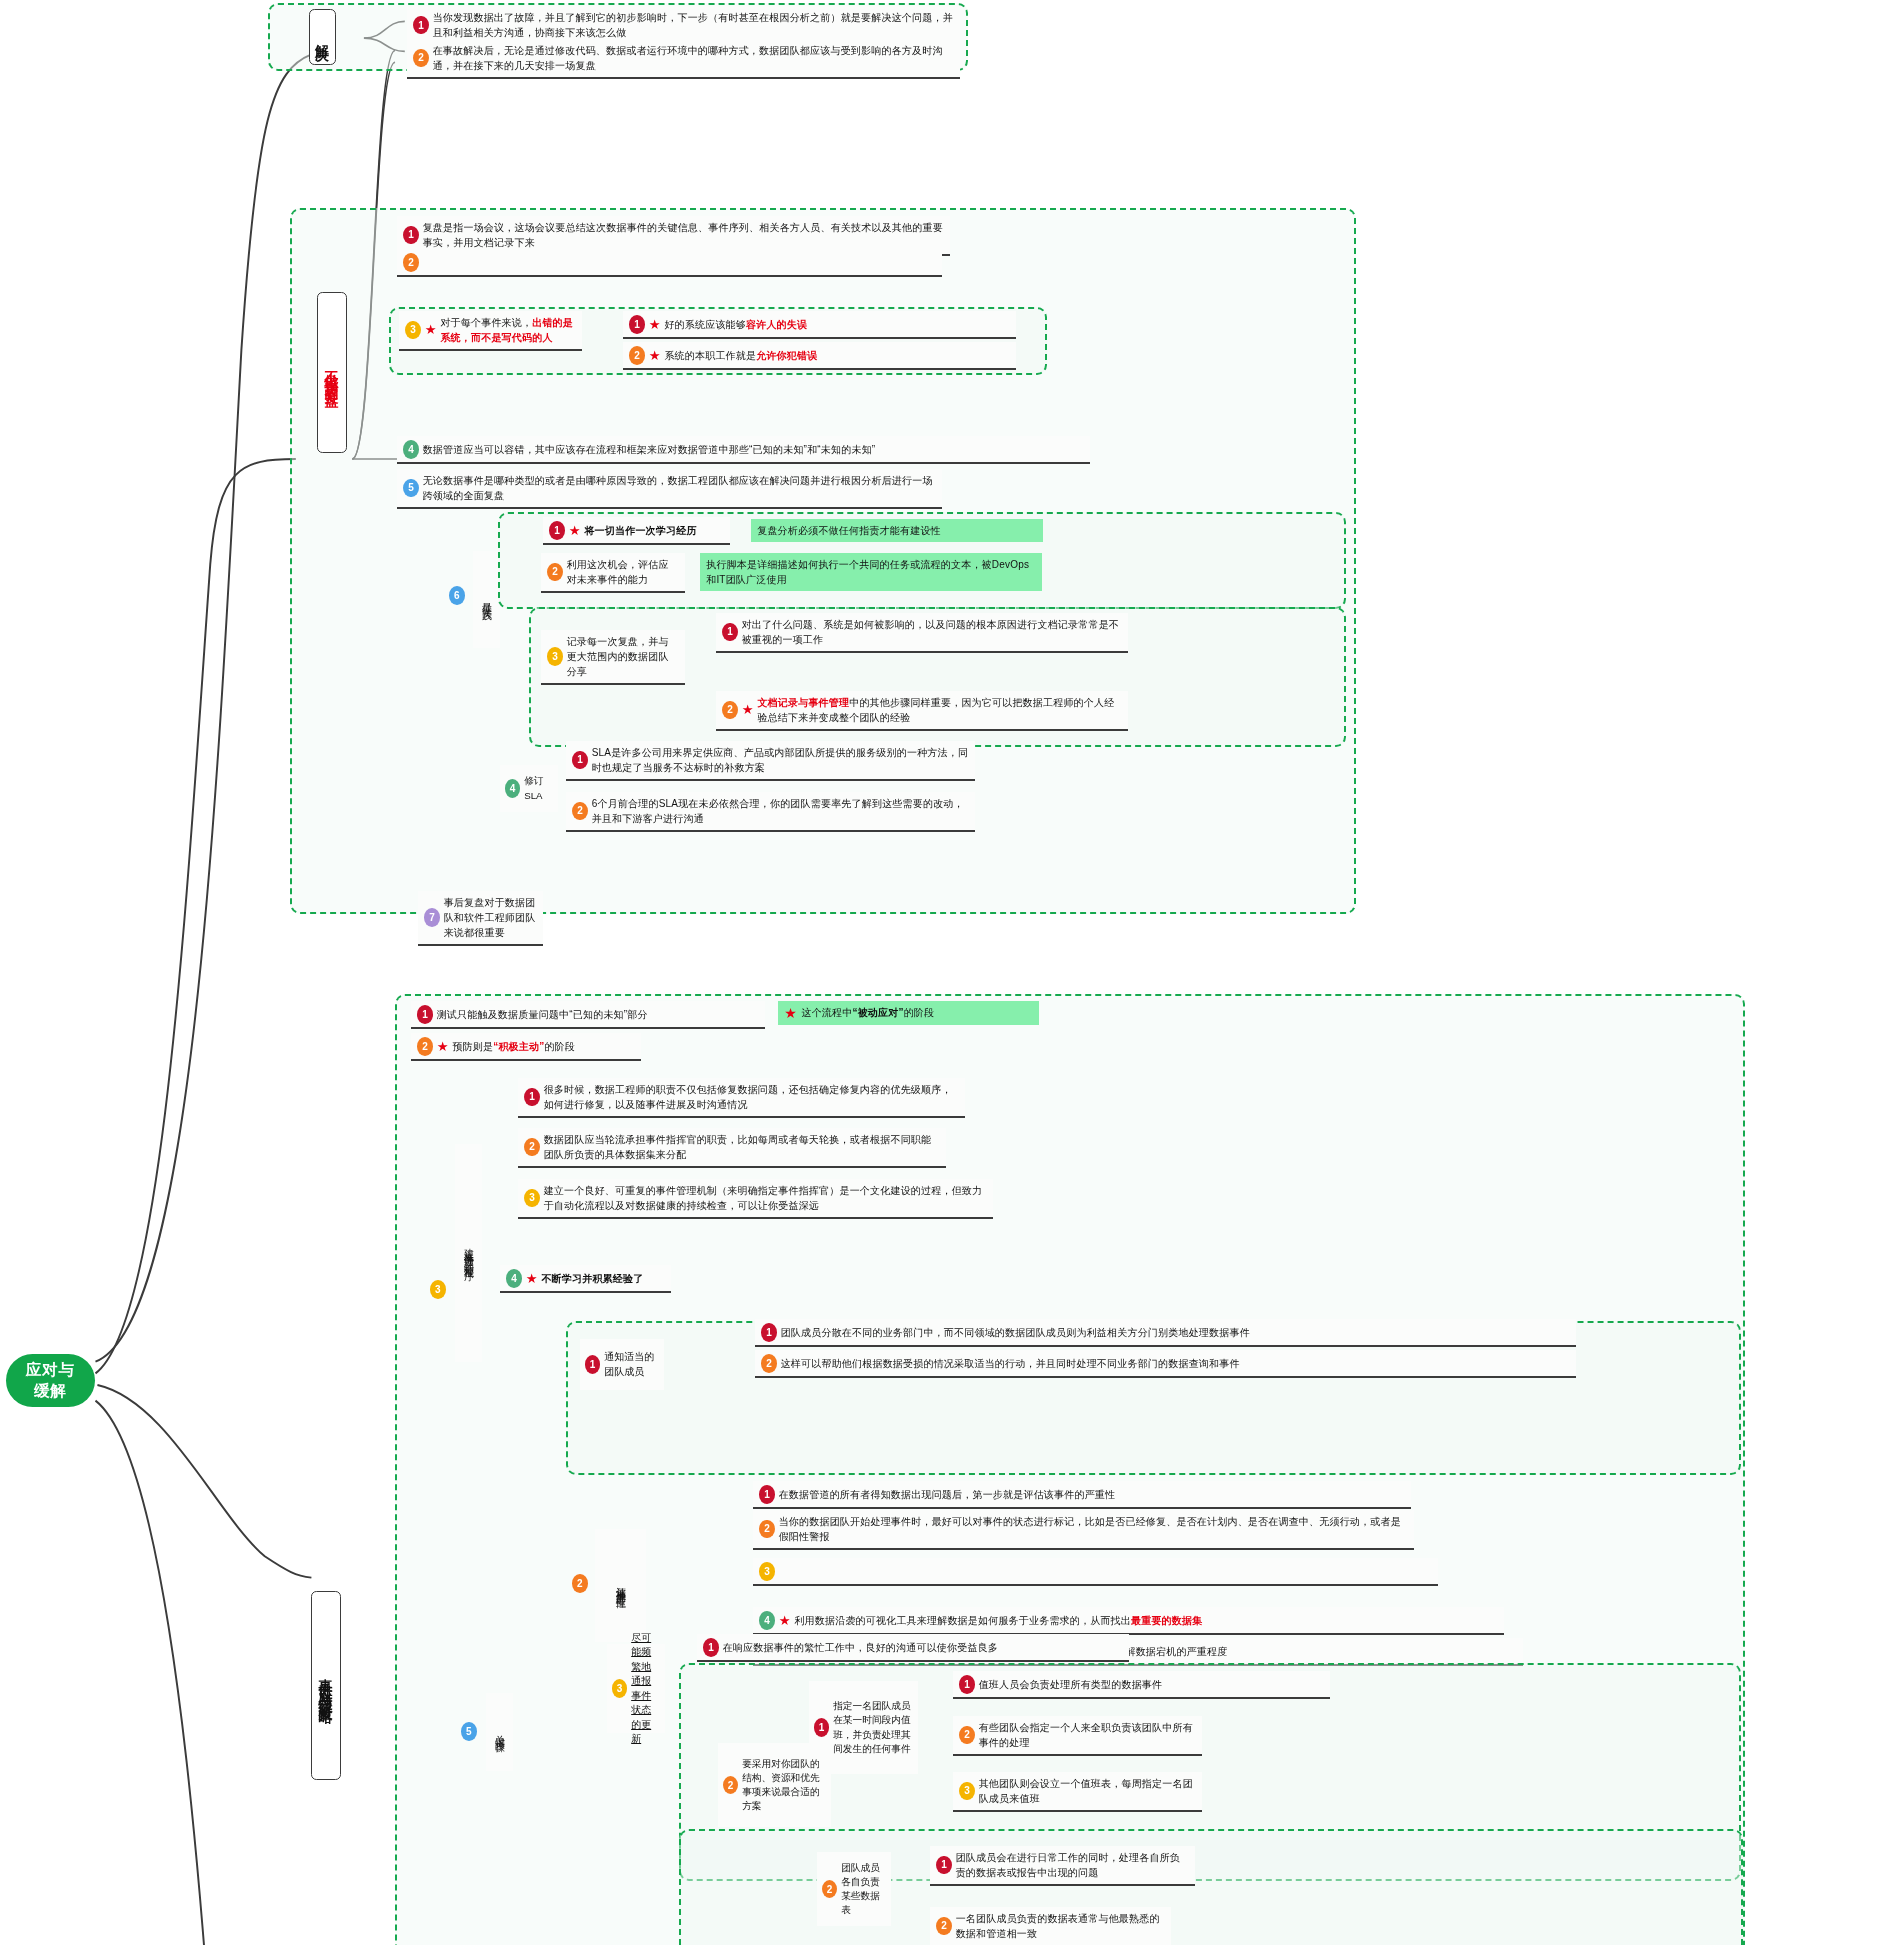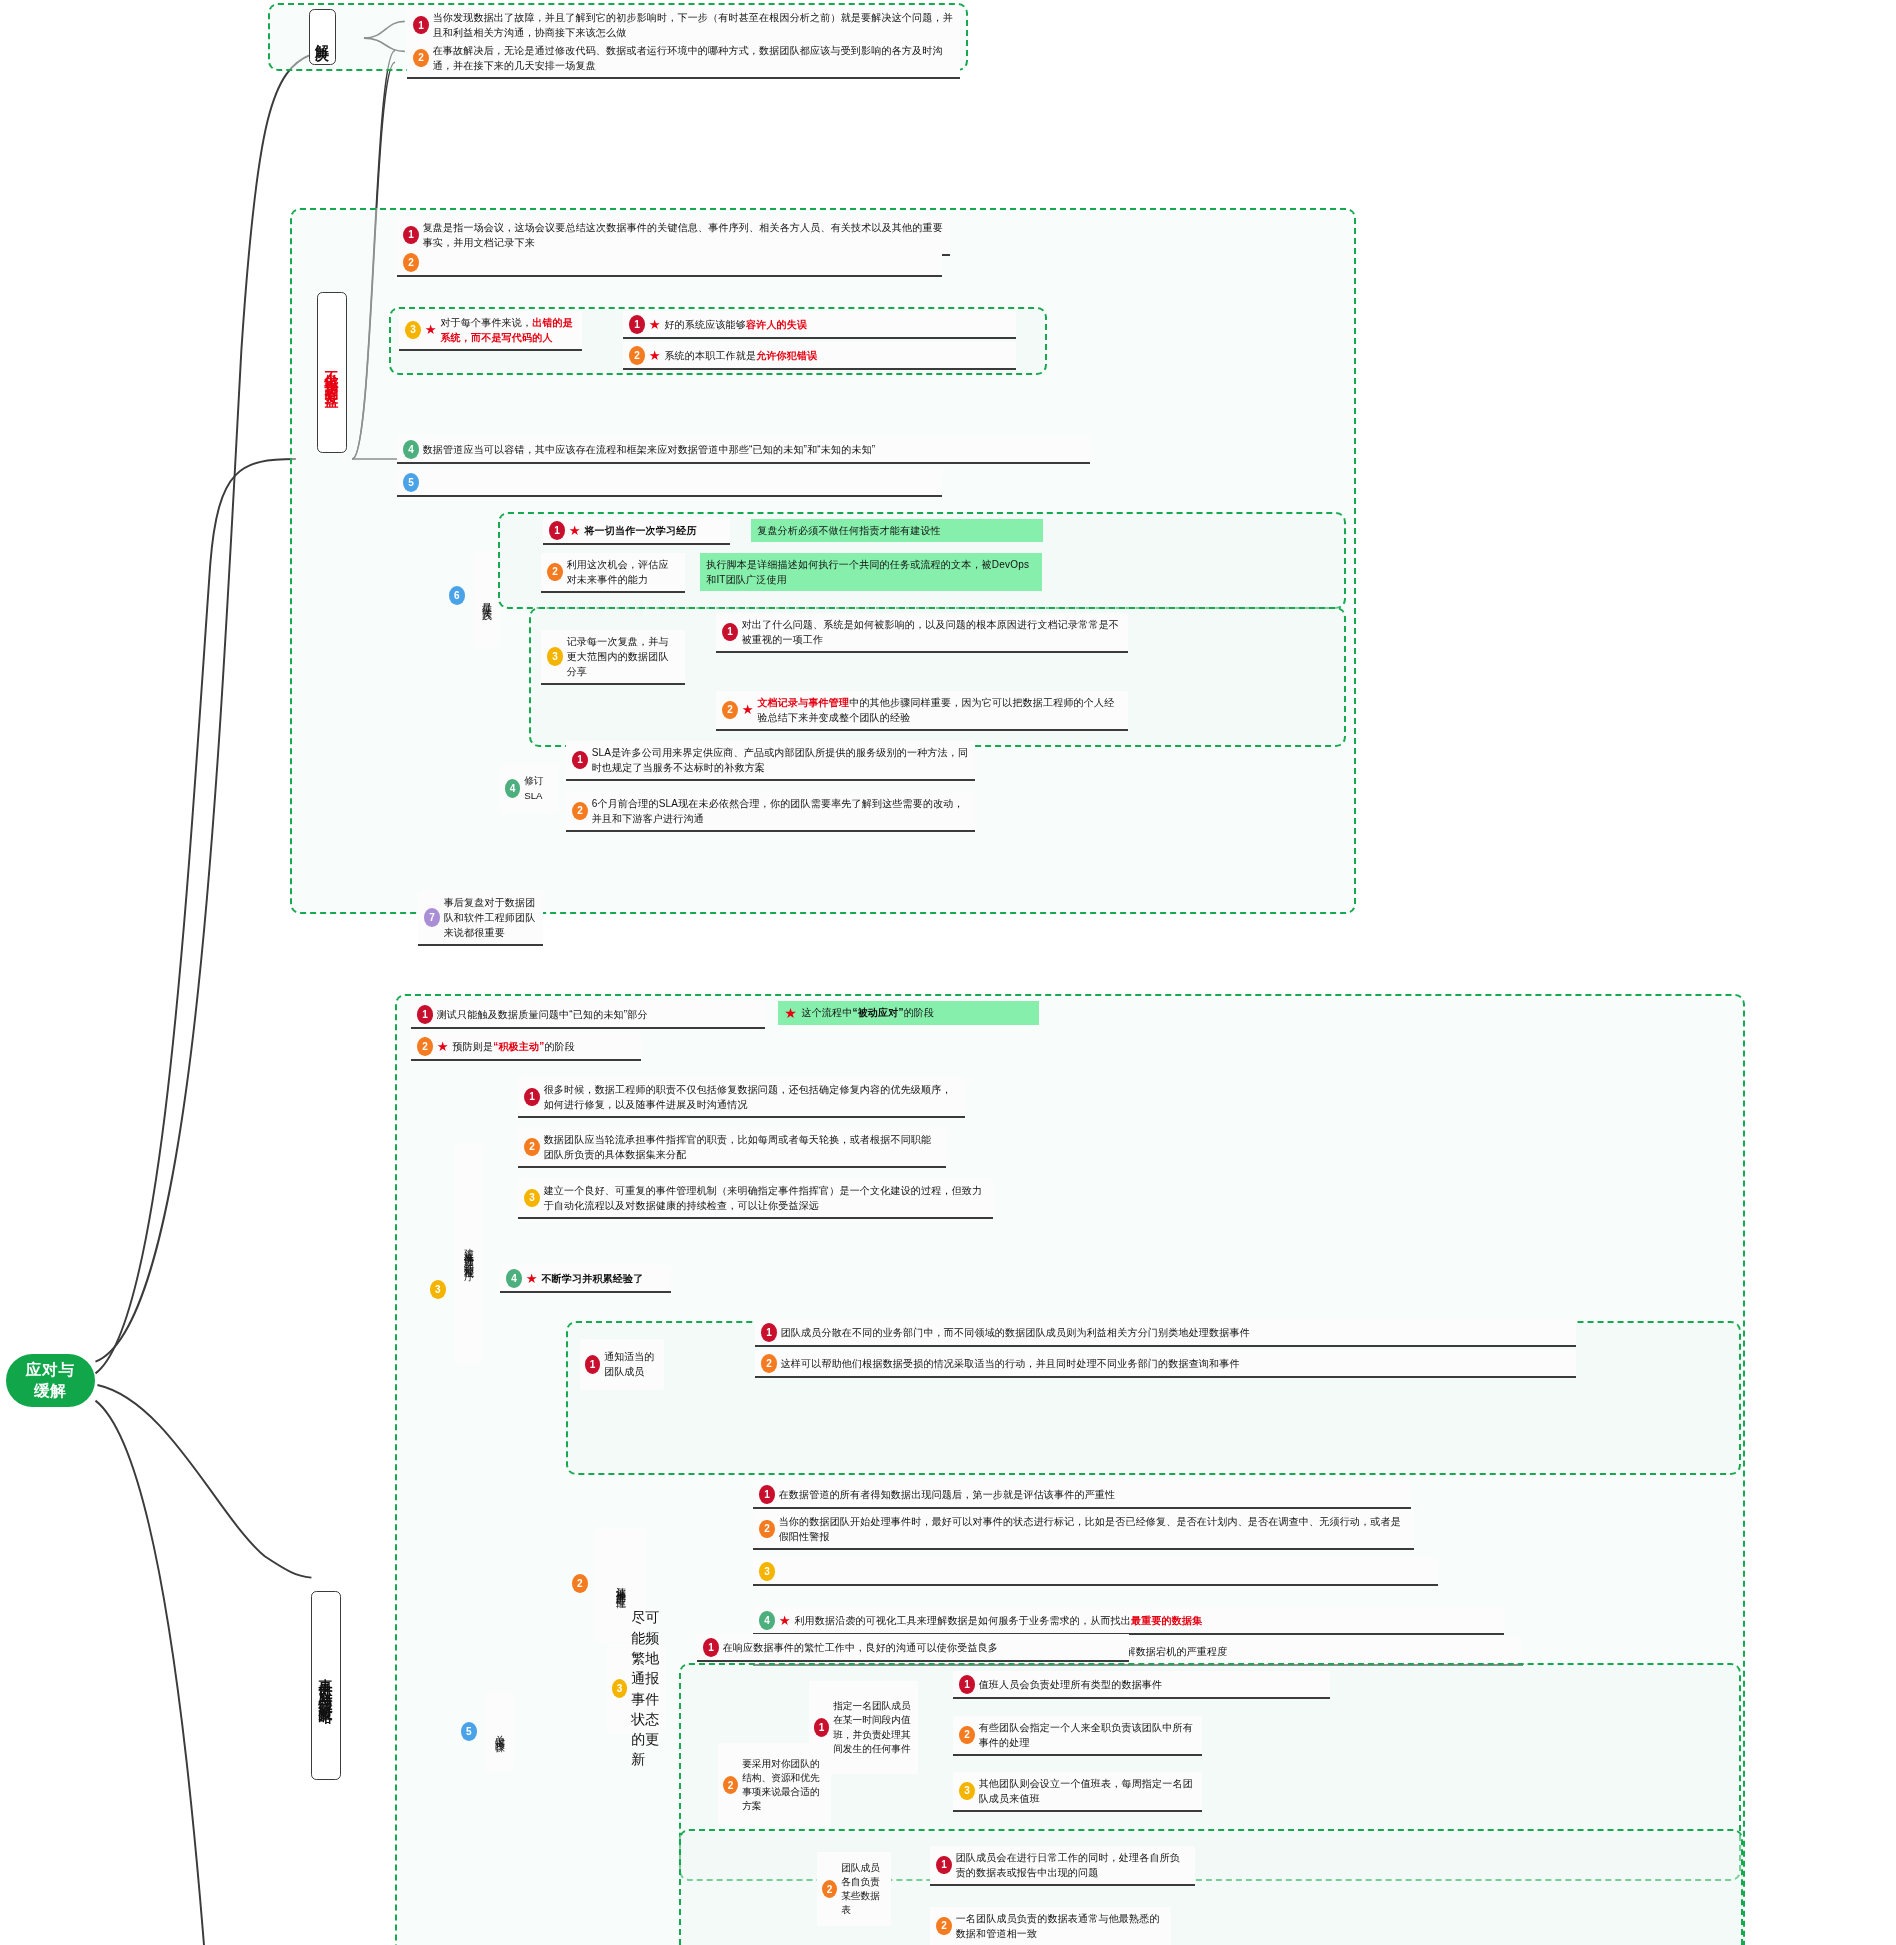--- a/index.html
+++ b/index.html
@@ -139,20 +139,21 @@
     </span>
   </div>
 
   <div class="nb" style="position:absolute;left:397px;top:436px;width:693px;">
     <span class="bdg b4">4</span>
     <span class="txt">数据管道应当可以容错，其中应该存在流程和框架来应对数据管道中那些“已知的未知”和“未知的未知”</span>
   </div>
 
   <div class="nb" style="position:absolute;left:397px;top:469px;width:545px;">
     <span class="bdg b5">5</span>
+    <span class="txt">无论数据事件是哪种类型的或者是由哪种原因导致的，数据工程团队都应该在解决问题并进行根因分析后进行一场跨领域的全面复盘</span>
   </div>
 
   <div class="vplain" style="left:473px;top:551px;width:27px;height:97px;">
     <span class="vt">最佳实践</span>
   </div>
   <div style="position:absolute;left:449px;top:586px;">
     <span class="bdg b6" style="display:inline-flex">6</span>
   </div>
 
   <div class="frame" style="left:498px;top:512px;width:848px;height:97px;"></div>
@@ -321,21 +322,21 @@
   </div>
 
   <div class="nb" style="position:absolute;left:753px;top:1638px;width:770px;">
     <span class="bdg b5">5</span>
     <span class="txt">当你的数据团队能够分析出事件是否影响到了关键数据，那么它就能更好地了解数据宕机的严重程度</span>
   </div>
 
   <div class="vplain" style="left:611px/"></div>
   <div class="slbl" style="left:607px;top:1644px;width:58px;height:89px;border-bottom:none;flex-direction:row;">
     <span class="bdg b3">3</span>
-    <span class="txt" style="font-size:14px;">尽可能频繁地通报事件状态的更新</span>
+    <span class="txt" style="font-size:10px;text-decoration:underline;">尽可能频繁地通报事件状态的更新</span>
   </div>
 
   <div class="nb" style="position:absolute;left:697px;top:1634px;width:432px;">
     <span class="bdg b1">1</span>
     <span class="txt">在响应数据事件的繁忙工作中，良好的沟通可以使你受益良多</span>
   </div>
 
   <div class="frame" style="left:679px;top:1663px;width:1062px;height:218px;"></div>
 
   <div class="slbl" style="left:809px;top:1681px;width:109px;height:93px;border-bottom:none;">

